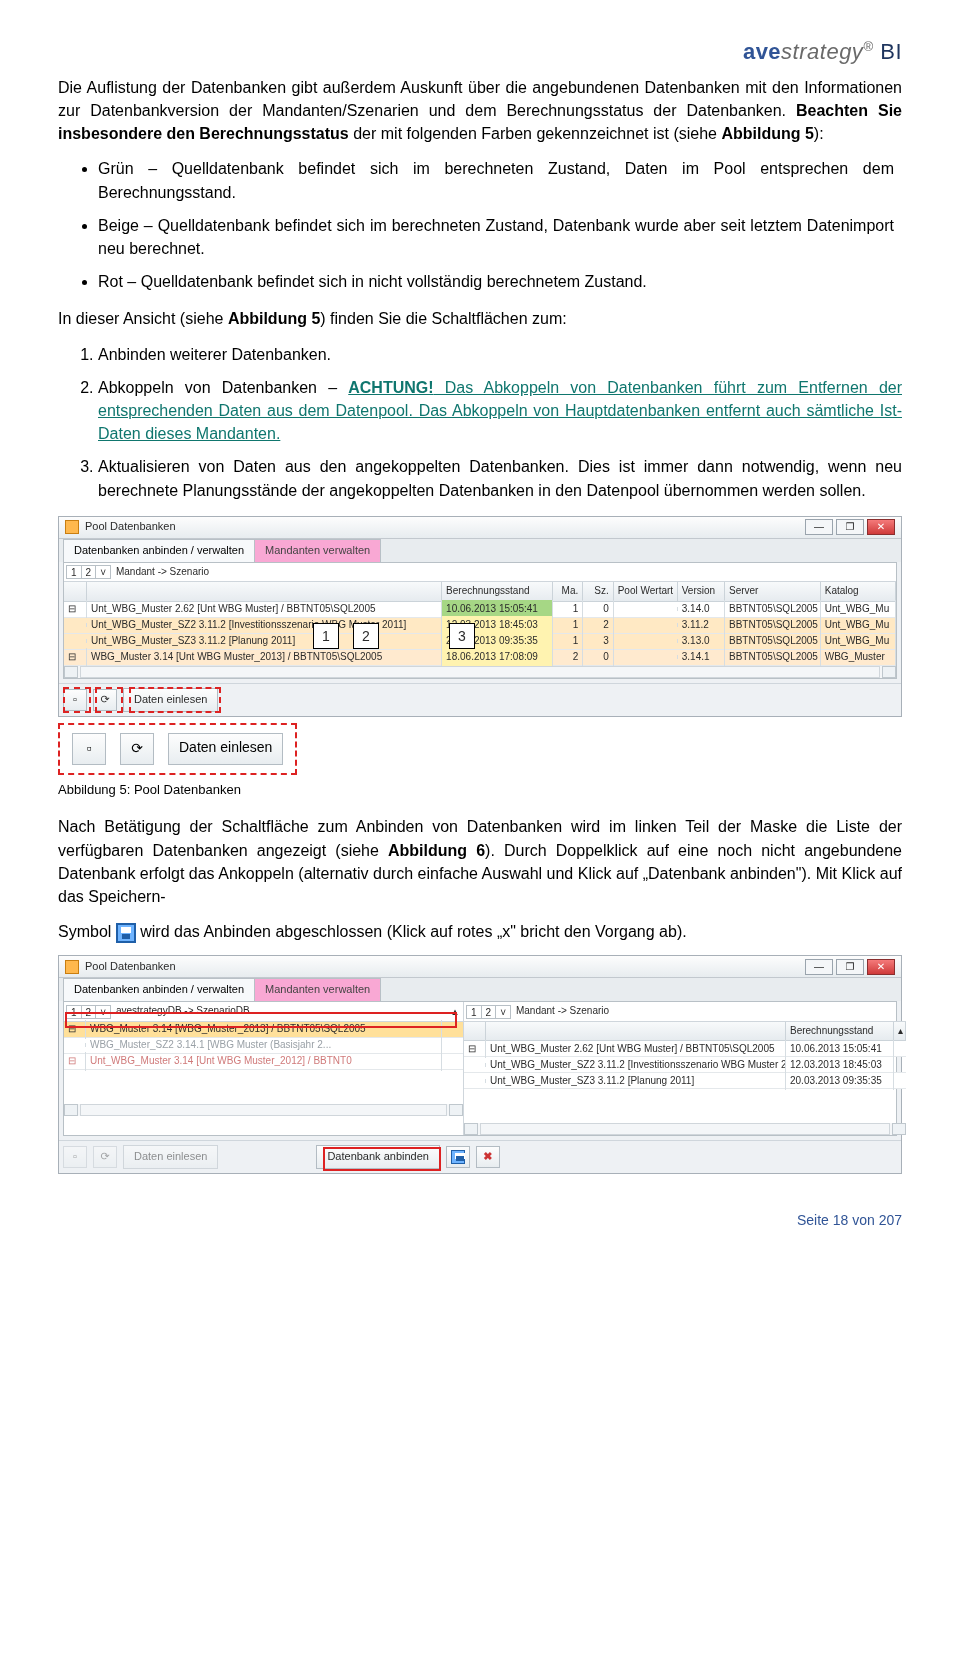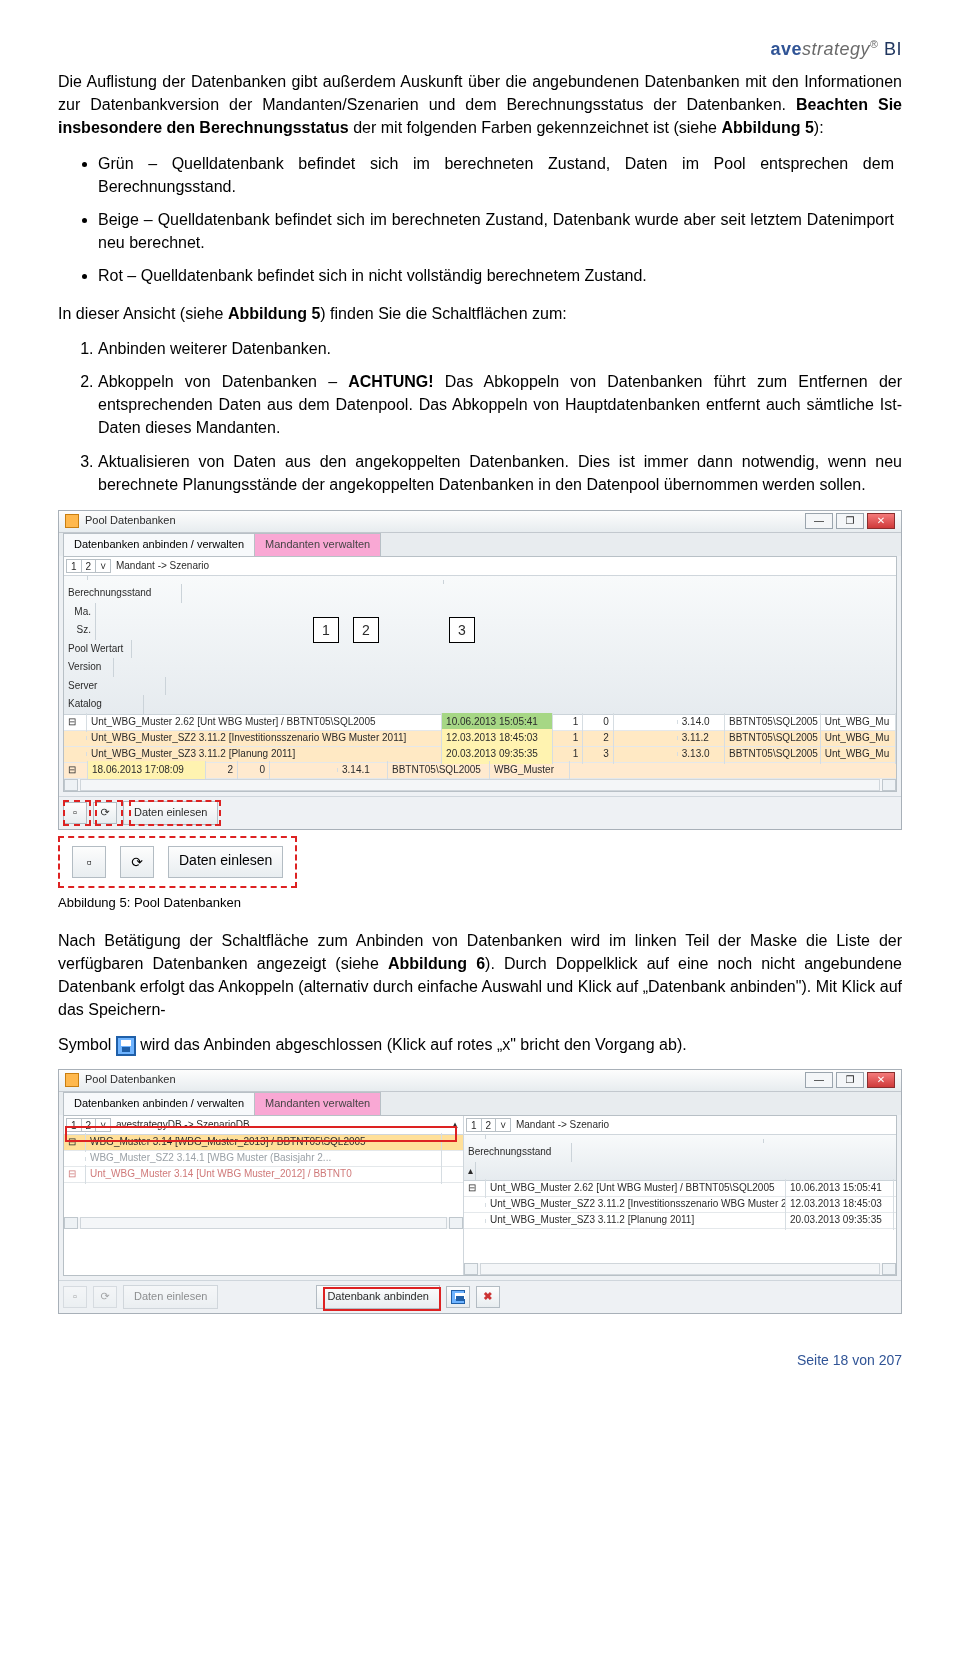--- a/index.html
+++ b/index.html
@@ -7,35 +7,35 @@
     margin: 0;
     background: #fff;
     width: 960px;
     font-family: Verdana, Tahoma, Geneva, sans-serif;
     color: #000;
     line-height: 1.45;
   }
   .page { padding: 36px 58px 20px 58px; }
   .brand {
     text-align: right;
-    font-size: 18px;
+    font-size: 22px;
     margin-bottom: 8px;
     color: #6a6a6a;
     letter-spacing: .5px;
   }
   .brand .ave { color: #305496; font-weight: bold; font-style: normal; }
   .brand .strategy { font-style: italic; color: #6a6a6a; }
   .brand .reg { font-size: .6em; vertical-align: super; }
   .brand .bi { color: #1f355e; font-style: normal; }
   .body-text p { margin: 0 0 12px 0; text-align: justify; font-size: 16px; }
   ul.bullets { margin: 4px 8px 14px 0; padding-left: 40px; text-align: justify; font-size: 16px; }
   ul.bullets li { margin-bottom: 10px; }
   ol.nums { margin: 4px 0 14px 0; padding-left: 40px; text-align: justify; font-size: 16px; }
   ol.nums li { margin-bottom: 10px; }
-  .red { color: #000000; }
+  .red { color: #0f766e; text-decoration: underline; }
   .bold { font-weight: bold; }
   .caption { font-size: 13px; margin: 6px 0 16px 0; }
   .footer { text-align: right; color: #305496; font-size: 14px; margin-top: 36px; }
 
   
   .mockwin {
     border: 1px solid #a8b0b8;
     background: #eef1f4;
     font-family: Tahoma, Verdana, sans-serif;
     font-size: 11px;
@@ -73,21 +73,20 @@
   }
   .tab.inactive { background: #f9a8d4; color: #444; }
   .panel { background: #fff; border: 1px solid #b8c0c6; margin: 0 4px 4px 4px; }
 
   
   .gridhead {
     display: flex;
     background: linear-gradient(#f8fafb,#e6ebef);
     border-bottom: 1px solid #cbd3d9;
     font-size: 10px;
-    flex-direction: column;
   }
   .gridhead > div, .row > div {
     padding: 2px 4px;
     border-right: 1px solid #d6dde2;
     overflow: hidden; white-space: nowrap;
   }
   .gridhead > div { border-right: 1px solid #cbd3d9; }
   .row { display: flex; border-bottom: 1px solid #e4e8eb; font-size: 10px; height: 16px; align-items: center; }
   .row.shade { background: #fff; }
   .row.beige { background: #ffe9c4; }
@@ -269,20 +268,21 @@
             <div class="c2 cell-yellow">20.03.2013 09:35:35</div>
             <div class="c3">1</div>
             <div class="c4">3</div>
             <div class="c5"></div>
             <div class="c6">3.13.0</div>
             <div class="c7">BBTNT05\SQL2005</div>
             <div class="c8">Unt_WBG_Mu</div>
           </div>
           <div class="row beige2">
             <div class="c0">⊟</div>
+            <div class="c1">WBG_Muster 3.14 [Unt WBG Muster_2013]  / BBTNT05\SQL2005</div>
             <div class="c2 cell-yellow">18.06.2013 17:08:09</div>
             <div class="c3">2</div>
             <div class="c4">0</div>
             <div class="c5"></div>
             <div class="c6">3.14.1</div>
             <div class="c7">BBTNT05\SQL2005</div>
             <div class="c8">WBG_Muster</div>
           </div>
         </div>
       <div class="scrollstub">

